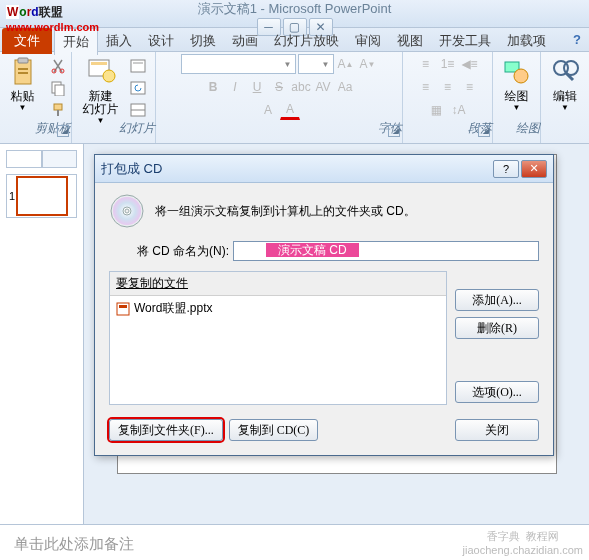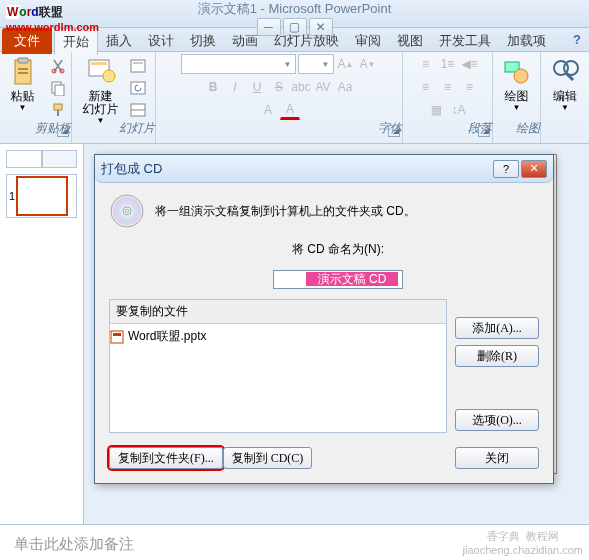--- a/index.html
+++ b/index.html
@@ -47,41 +47,41 @@
 .thumb-tab.active{background:#fff;}
 .thumb{border:1px solid #b5c5d8;padding:2px;display:flex;align-items:center;gap:2px;}
 .thumb-num{font-size:11px;}
 .thumb-slide{width:50px;height:38px;background:#fff;border:1px solid #c93c00;box-shadow:0 0 0 1px #c93c00;}
 .slide-area{flex:1;background:#e6eef7;display:flex;align-items:flex-start;justify-content:center;padding:10px;}
 .slide{width:440px;height:320px;background:#fff;border:1px solid #888;}
 .notes{height:48px;border-top:1px solid #b5c5d8;border-bottom:1px solid #b5c5d8;background:#fff;padding:10px 14px;}
 .notes-text{color:#999;font-size:15px;font-family:"SimSun";}
 
 .dialog{position:absolute;top:154px;left:94px;width:460px;background:#f0f0f0;border:1px solid #4a6a8e;box-shadow:2px 2px 8px rgba(0,0,0,0.3);z-index:50;}
-.dlg-titlebar{height:28px;background:linear-gradient(#eaf3fc,#cfe1f5);display:flex;align-items:center;padding:0 6px;border-bottom:1px solid #a9c1db;border-radius:7px;}
+.dlg-titlebar{height:28px;background:linear-gradient(#eaf3fc,#cfe1f5);display:flex;align-items:center;padding:0 6px;border-bottom:1px solid #a9c1db;}
 .dlg-title{flex:1;color:#1a3e6e;font-size:13px;}
 .dlg-controls{display:flex;gap:2px;}
 .dlg-ctrl{width:26px;height:18px;border:1px solid #7a95b3;background:linear-gradient(#f5f9fd,#dce7f3);border-radius:2px;display:flex;align-items:center;justify-content:center;cursor:pointer;font-size:11px;}
 .dlg-ctrl.close{background:linear-gradient(#e8917a,#c93c1e);color:#fff;}
 .dlg-body{padding:10px 14px 14px 14px;}
 .dlg-desc-row{display:flex;align-items:center;gap:10px;margin-bottom:12px;}
 .cd-icon{width:36px;height:36px;}
 .dlg-desc{font-size:12px;}
-.name-row{display:flex;align-items:center;gap:12px;margin-bottom:10px;margin-left:28px;flex-direction:column;}
+.name-row{display:flex;align-items:center;gap:4px;margin-bottom:10px;margin-left:28px;}
 .name-input{flex:1;height:20px;border:1px solid #7a95b3;background:#fff;padding:0 4px;font-family:"SimSun";}
 .name-input .sel{background:#ec4899;color:#fff;padding:0 12px;margin-left:28px;}
 .files-section{display:flex;gap:8px;}
 .files-box{flex:1;border:1px solid #b5c5d8;background:#fff;}
-.files-header{background:#efefef;border-bottom:1px solid #d0d0d0;padding:3px 6px;font-family:"SimSun";}
-.files-list{height:108px;padding:4px 0;}
+.files-header{background:#efefef;border-bottom:1px solid #d0d0d0;padding:3px 6px;font-family:"SimSun";text-decoration:underline;}
+.files-list{height:108px;padding:4px 6px;}
 .file-item{display:flex;align-items:center;gap:4px;font-family:"SimSun";}
 .ppt-icon{width:14px;height:14px;}
 .side-btns{display:flex;flex-direction:column;gap:6px;justify-content:flex-start;padding-top:18px;}
 .dlg-btn{min-width:84px;height:22px;border:1px solid #7a95b3;background:linear-gradient(#fdfdfd,#e4e9ef);border-radius:3px;cursor:pointer;font-size:12px;display:flex;align-items:center;justify-content:center;padding:0 8px;font-family:"SimSun";}
-.dlg-footer{display:flex;margin-top:14px;align-items:center;}
+.dlg-footer{display:flex;gap:6px;margin-top:14px;align-items:center;}
 .dlg-footer .spacer{flex:1;}
 .highlighted{box-shadow:0 0 0 2px #d00;}
 .watermark{position:absolute;right:6px;bottom:4px;color:#bbb;font-size:11px;z-index:200;pointer-events:none;}
 </style>
 </head>
 <body>
 
 <div class="logo-overlay">
   <div class="l1">
     <span class="w">W</span><span class="o">o</span><span class="r">r</span><span class="d">d</span><span class="lm">联盟</span>

